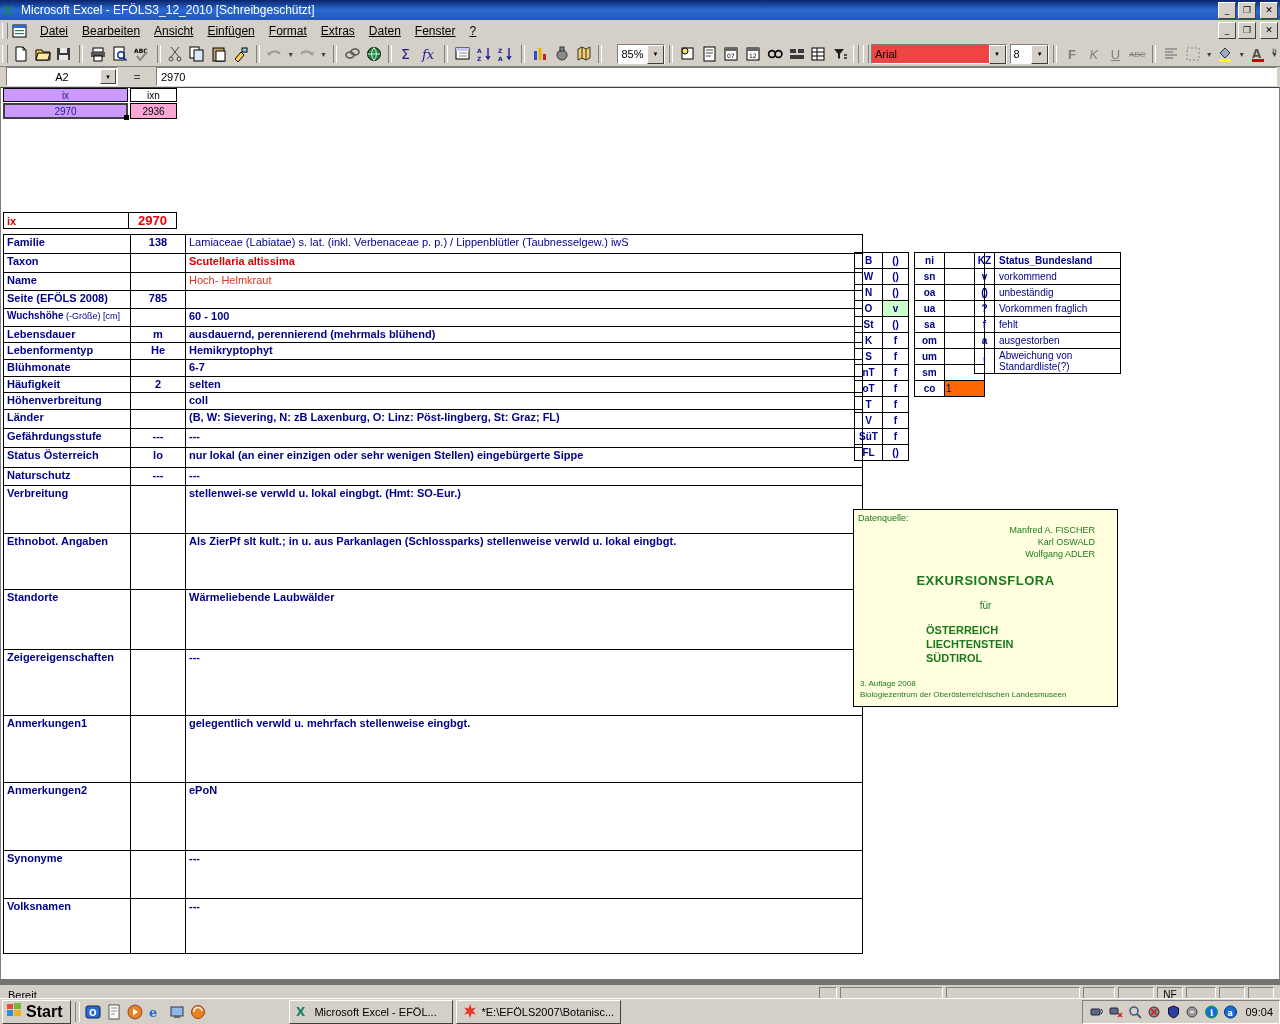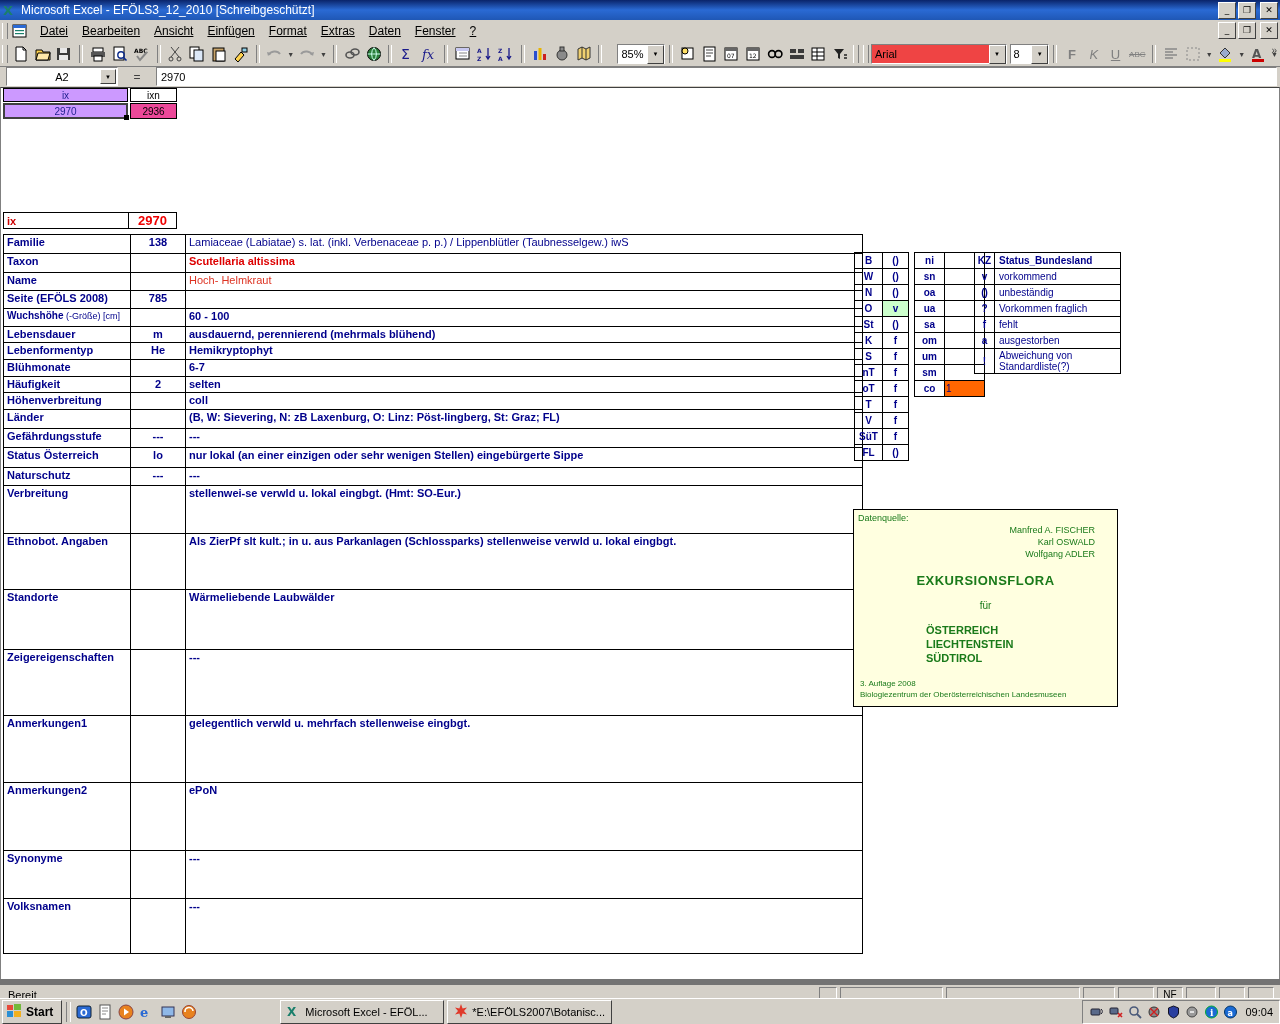--- a/index.html
+++ b/index.html
@@ -124,21 +124,21 @@
   .mh-c2{width:47px;height:14px;border:1px solid #000;box-sizing:border-box;
          display:flex;align-items:center;justify-content:center;
          font-size:10px;color:#000;background:#ffffff;margin-left:2px;}
   .mh-sel{width:125px;height:16px;box-sizing:border-box;background:#cc99ff;
          border:2px solid #404040;
          display:flex;align-items:center;justify-content:center;
          font-size:10px;color:#1f1f8f;position:relative;}
   .mh-sel .handle{position:absolute;right:-3px;bottom:-3px;width:5px;height:5px;background:#000;}
   .mh-c2b{width:47px;height:16px;border:1px solid #000;box-sizing:border-box;
          display:flex;align-items:center;justify-content:center;
-         font-size:10px;color:#000;background:#ec4899;margin-left:2px;}
+         font-size:10px;color:#000;background:#f9a8d4;margin-left:2px;}
 
   .ixrow{position:absolute;left:2px;top:124px;display:flex;}
   .ixrow .l{width:125px;height:17px;box-sizing:border-box;border:1px solid #000;
             border-right:0;display:flex;align-items:center;padding-left:3px;
             font-weight:bold;font-size:11px;color:#cc0000;background:#fff;}
   .ixrow .v{width:49px;height:17px;box-sizing:border-box;border:1px solid #000;
             display:flex;align-items:center;justify-content:center;
             font-weight:bold;font-size:13px;color:#ee0000;background:#fff;}
 
   
@@ -198,21 +198,21 @@
 
   
   .taskbar{
     position:absolute;left:0;top:998px;width:1280px;height:26px;
     background:#d4d0c8;border-top:1px solid #ffffff;
     display:flex;align-items:center;
   }
   .startbtn{
     margin-left:2px;height:22px;padding:0 8px 0 4px;display:flex;align-items:center;gap:4px;
     border:1px solid;border-color:#ffffff #404040 #404040 #ffffff;
-    font-weight:bold;font-size:12px;
+    font-weight:bold;font-size:16px;
   }
   .qlsep{width:3px;height:20px;margin:0 4px;
     border-left:1px solid #808080;border-right:1px solid #ffffff;}
   .qlaunch{display:flex;align-items:center;gap:3px;}
   .qlaunch .qi{width:18px;height:18px;display:flex;align-items:center;justify-content:center;}
   .tasks{display:flex;gap:3px;margin-left:82px;}
   .taskbtn{
     height:22px;min-width:150px;padding:0 6px;display:flex;align-items:center;gap:4px;
     border:1px solid;border-color:#ffffff #404040 #404040 #ffffff;
     font-size:11px;white-space:nowrap;overflow:hidden;

